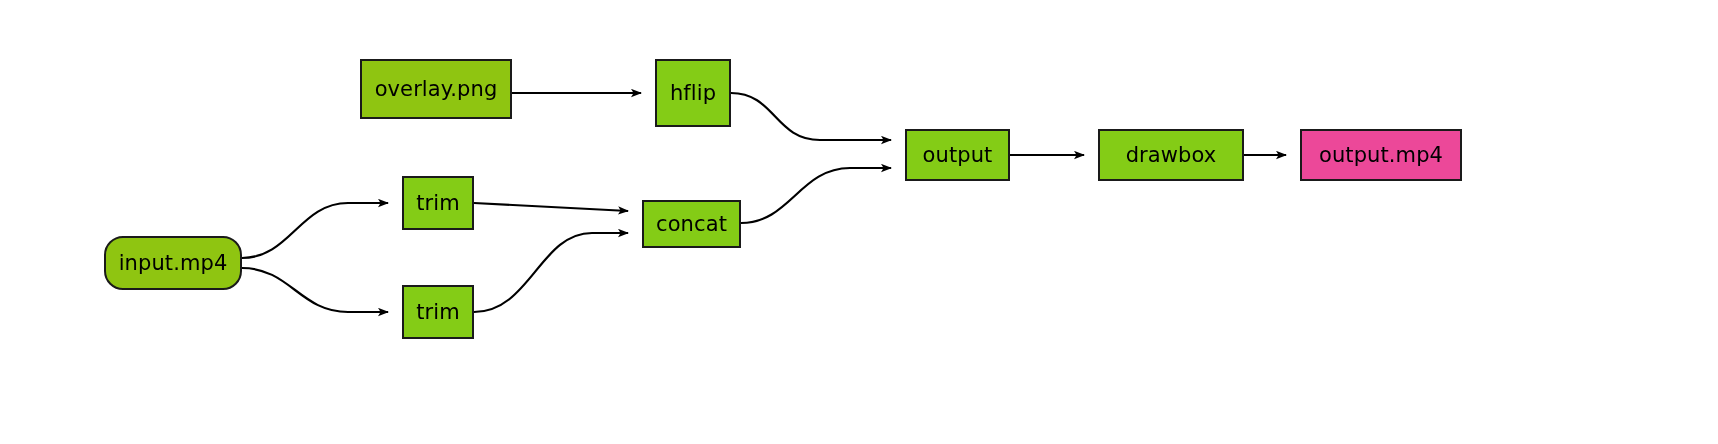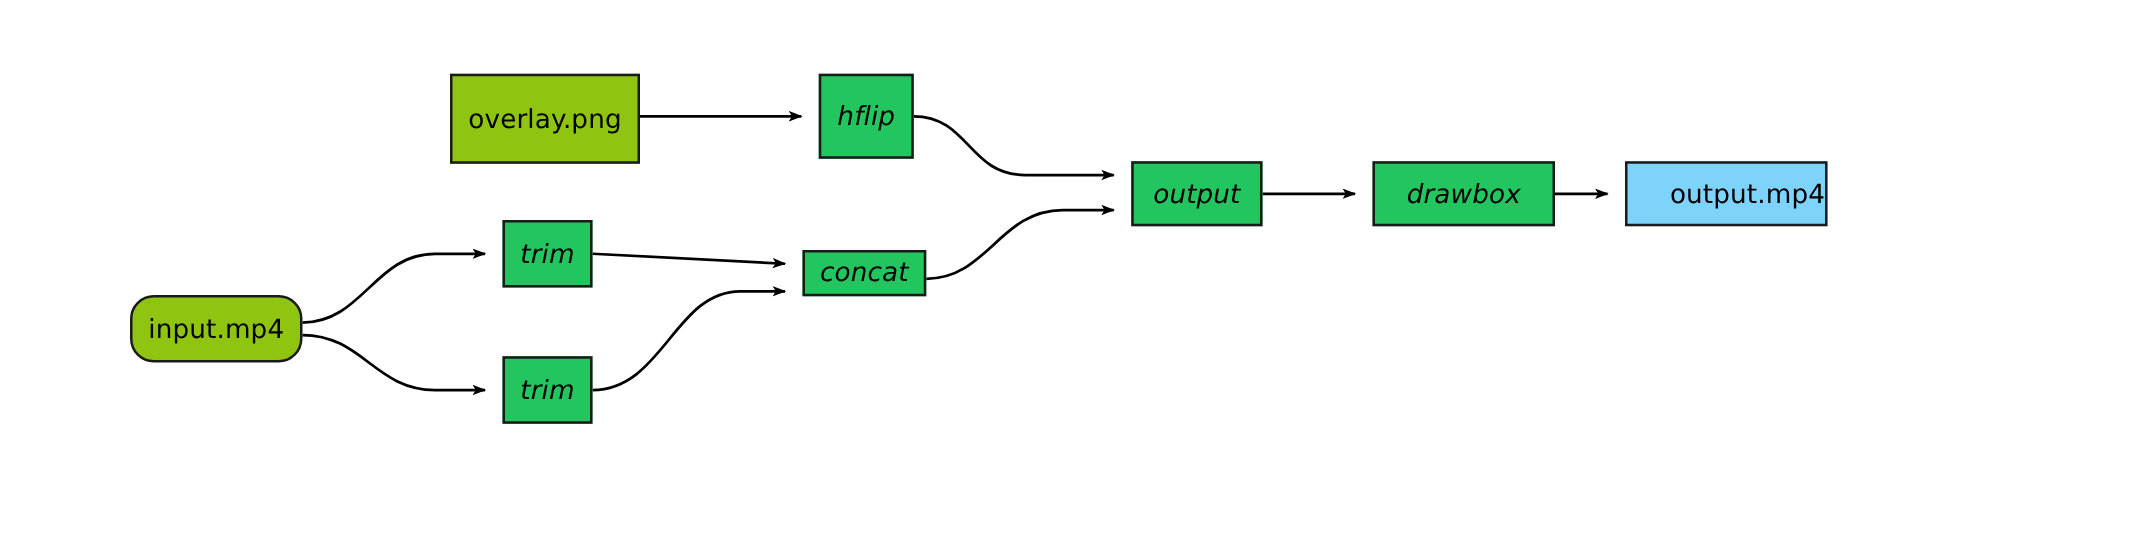--- a/index.html
+++ b/index.html
@@ -34,22 +34,22 @@
     display: flex;
     align-items: center;
     justify-content: center;
     font-size: 21px;
     line-height: 1;
     color: #000000;
     letter-spacing: 0.1px;
     white-space: nowrap;
   }
   .node-source  { background: #8FC511; }
-  .node-filter  { background: #22c55e; font-style: italic; }
-  .node-sink    { background: #7dd3fc; justify-content: flex-end; }
+  .node-filter  { background: #84cc16; }
+  .node-sink    { background: #ec4899; }
   .node-label { display: block; }
 </style>
 </head>
 <body>
 
 <div id="graph-canvas">
 
   <svg id="edge-layer" viewBox="0 0 1718 444" width="1718" height="444" xmlns="http://www.w3.org/2000/svg">
     <defs>
       <marker id="ah" markerWidth="12" markerHeight="12" refX="10" refY="4.2" orient="auto" markerUnits="userSpaceOnUse">
@@ -63,36 +63,36 @@
         <path d="M 242,268 C 290,268 300,312 348,312 L 388,312" marker-end="url(#ah)" stroke="#000000"></path>
         <path d="M 474,203 L 628,211" marker-end="url(#ah)" stroke="#000000"></path>
         <path d="M 474,312 C 530,312 540,233 592,233 L 628,233" marker-end="url(#ah)" stroke="#000000"></path>
         <path d="M 741,223 C 790,223 800,168 850,168 L 891,168" marker-end="url(#ah)" stroke="#000000"></path>
         <path d="M 1010,155 L 1084,155" marker-end="url(#ah)" stroke="#000000"></path>
         <path d="M 1219,155 L 1286,155" marker-end="url(#ah)" stroke="#000000"></path>
       </g>
   </svg>
 
   <div id="nodes">
-      <div class="node node-source" style="left: 360px; top: 59px; width: 152px; height: 72px; border-color: rgb(26, 26, 26); align-items: center;">
+      <div class="node node-source" style="left: 360px; top: 59px; width: 152px; height: 60px; border-color: rgb(26, 26, 26); align-items: center;">
         <span class="node-label">overlay.png</span>
       </div>
       <div class="node node-filter" style="left: 655px; top: 59px; width: 76px; height: 68px; border-color: rgb(26, 26, 26);">
         <span class="node-label">hflip</span>
       </div>
       <div class="node node-source" style="left: 104px; top: 236px; width: 138px; height: 54px; border-color: rgb(26, 26, 26); border-radius: 19px;">
         <span class="node-label">input.mp4</span>
       </div>
       <div class="node node-filter" style="left: 402px; top: 176px; width: 72px; height: 54px; border-color: rgb(26, 26, 26);">
         <span class="node-label">trim</span>
       </div>
       <div class="node node-filter" style="left: 402px; top: 285px; width: 72px; height: 54px; border-color: rgb(26, 26, 26);">
         <span class="node-label">trim</span>
       </div>
-      <div class="node node-filter" style="left: 642px; top: 200px; width: 99px; height: 37px; border-color: rgb(26, 26, 26);">
+      <div class="node node-filter" style="left: 642px; top: 200px; width: 99px; height: 48px; border-color: rgb(26, 26, 26);">
         <span class="node-label">concat</span>
       </div>
       <div class="node node-filter" style="left: 905px; top: 129px; width: 105px; height: 52px; border-color: rgb(26, 26, 26);">
         <span class="node-label">output</span>
       </div>
       <div class="node node-filter" style="left: 1098px; top: 129px; width: 146px; height: 52px; border-color: rgb(26, 26, 26);">
         <span class="node-label">drawbox</span>
       </div>
       <div class="node node-sink" style="left: 1300px; top: 129px; width: 162px; height: 52px; border-color: rgb(26, 26, 26);">
         <span class="node-label">output.mp4</span>

